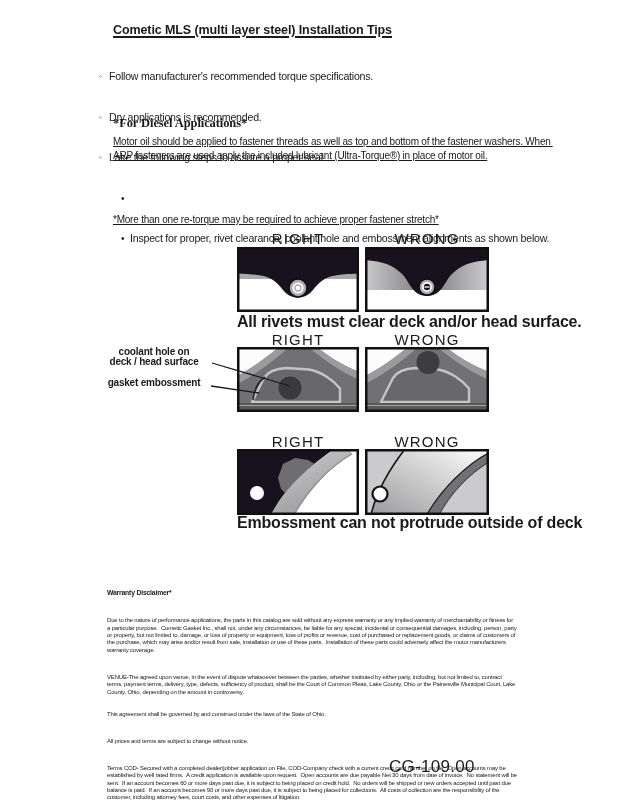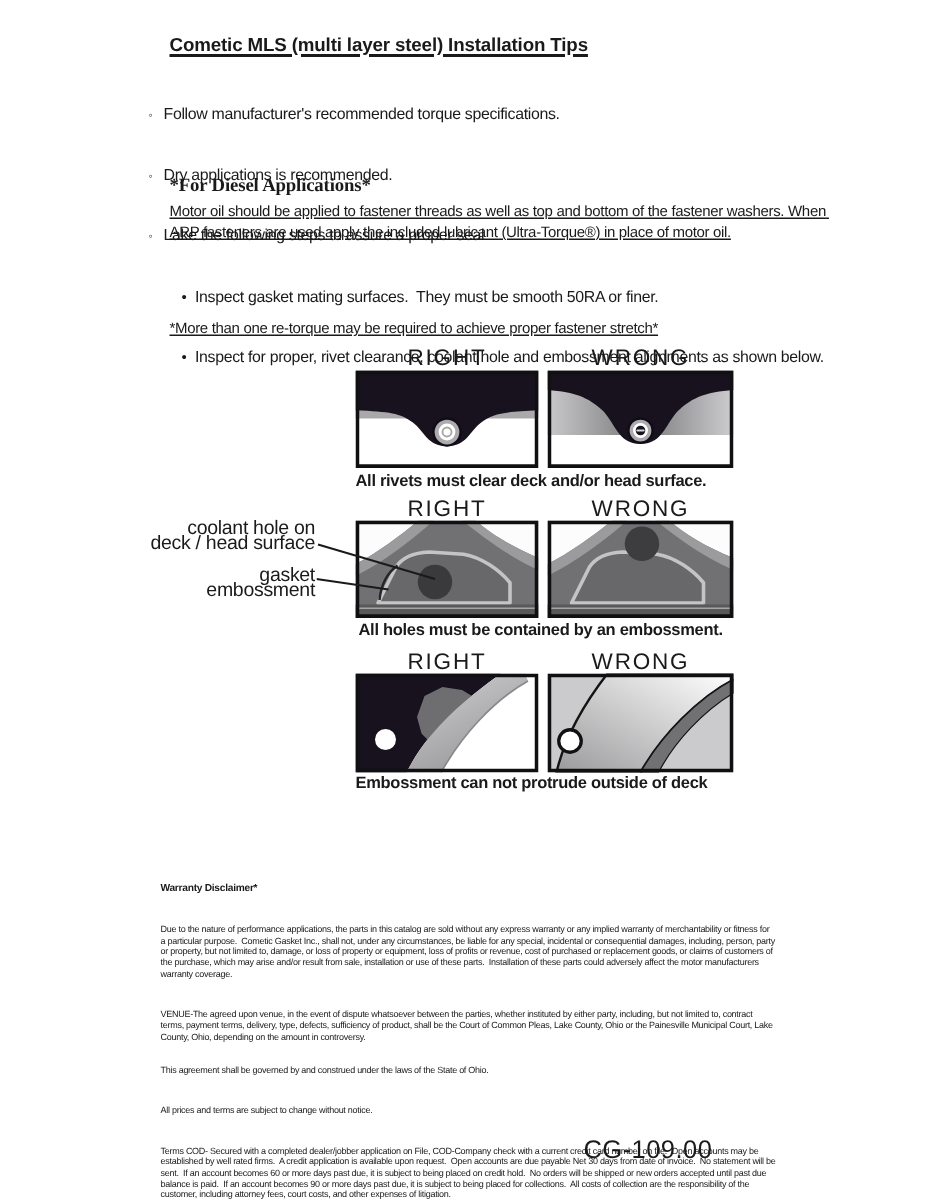--- a/index.html
+++ b/index.html
@@ -9,22 +9,22 @@
   .title{left:113px;top:23px;font-size:12.5px;font-weight:bold;letter-spacing:-0.1px;
          text-decoration:underline;text-underline-offset:2px;text-decoration-thickness:1.5px;}
   .bullets{left:99px;top:43px;font-size:10.6px;line-height:13.5px;letter-spacing:-0.22px;white-space:pre-wrap;}
   .brow{display:flex;}
   .bm{width:10px;font-size:8px;flex:0 0 10px;}
   .sb{padding-left:22px;}
   .sbm{width:9px;font-size:10px;flex:0 0 9px;}
   .h2{left:113px;top:116px;font-size:12.5px;font-weight:bold;letter-spacing:-0.1px;font-family:Liberation Serif, serif;}
   .para{left:113px;width:456px;font-size:10px;line-height:13.9px;letter-spacing:-0.22px;white-space:pre-wrap;text-decoration:underline;}
   .dlabel{font-size:15px;letter-spacing:1.2px;text-align:center;}
-  .caption{font-weight:bold;font-size:11px;letter-spacing:-0.2px;line-height:13px;}
-  .ann{text-align:right;font-size:13px;font-weight:normal;line-height:10px;letter-spacing:-0.2px;}
+  .caption{font-weight:bold;font-size:16px;letter-spacing:-0.2px;line-height:13px;}
+  .ann{text-align:center;font-size:10px;font-weight:bold;line-height:10px;letter-spacing:-0.2px;}
   .panel{position:absolute;display:block;}
   .disc{left:107px;top:574px;width:410px;font-size:6px;line-height:7.35px;letter-spacing:-0.18px;white-space:pre-wrap;}
   .disc-h{font-size:6.8px;font-weight:bold;margin:0 0 6.5px 0;}
   .dp{margin:0 0 5.2px 0;}
   .dp-tight{margin-bottom:0;}
   .footer{left:389px;top:757px;font-size:17px;letter-spacing:0.3px;}
 </style>
 </head>
 <body>
 
@@ -40,21 +40,20 @@
     <div class="brow">
       <span class="bm">◦</span>
       <span>Dry applications is recommended.</span>
     </div>
     <div class="brow">
       <span class="bm">◦</span>
       <span>Lake the following steps to assure a proper seal</span>
     </div>
     <div class="brow sb">
       <span class="sbm">•</span>
-      <span>Inspect gasket mating surfaces.  They must be smooth 50RA or finer.</span>
     </div>
     <div class="brow sb">
       <span class="sbm">•</span>
       <span>Inspect for proper, rivet clearance, coolant hole and embossment alignments as shown below.</span>
     </div>
   </div>
 
   <div class="abs h2">*For Diesel Applications*</div>
   <div class="abs para" style="top:135px">Motor oil should be applied to fastener threads as well as top and bottom of the fastener washers. When ARP fasteners are used apply the included lubricant (Ultra-Torque®) in place of motor oil.</div>
   <div class="abs para" style="top:213px">*More than one re-torque may be required to achieve proper fastener stretch*</div>
@@ -131,21 +130,20 @@
     <rect y="56" width="124" height="9" fill="#595959"></rect>
     <line x1="0" y1="58.5" x2="124" y2="58.5" stroke="#a4a4a6" stroke-width="1"></line>
     <rect x="1.25" y="1.25" width="121.5" height="62.5" fill="none" stroke="#101012" stroke-width="2.5"></rect>
   </svg>
 
   <svg class="abs" style="left:211px;top:355px;z-index:5" width="86" height="44" viewBox="0 0 86 44">
     <line x1="1" y1="8" x2="79" y2="31" stroke="#1a1a1a" stroke-width="1.3"></line>
     <line x1="0" y1="31" x2="48" y2="38" stroke="#1a1a1a" stroke-width="1.3"></line>
   </svg>
 
-  <div class="abs caption" style="left:239px;top:414px">All holes must be contained by an embossment.</div>
 
   <div class="abs dlabel" style="left:237px;top:433px;width:122px">RIGHT</div>
   <div class="abs dlabel" style="left:365px;top:433px;width:124px">WRONG</div>
 
   <svg class="panel" style="left:237px;top:449px" width="122" height="66" viewBox="0 0 122 66">
     <defs>
       <linearGradient id="gb3" x1="0" y1="0" x2="0.6" y2="1">
         <stop offset="0" stop-color="#d2d2d4"></stop>
           <stop offset="1" stop-color="#98989a"></stop>
       </linearGradient>

